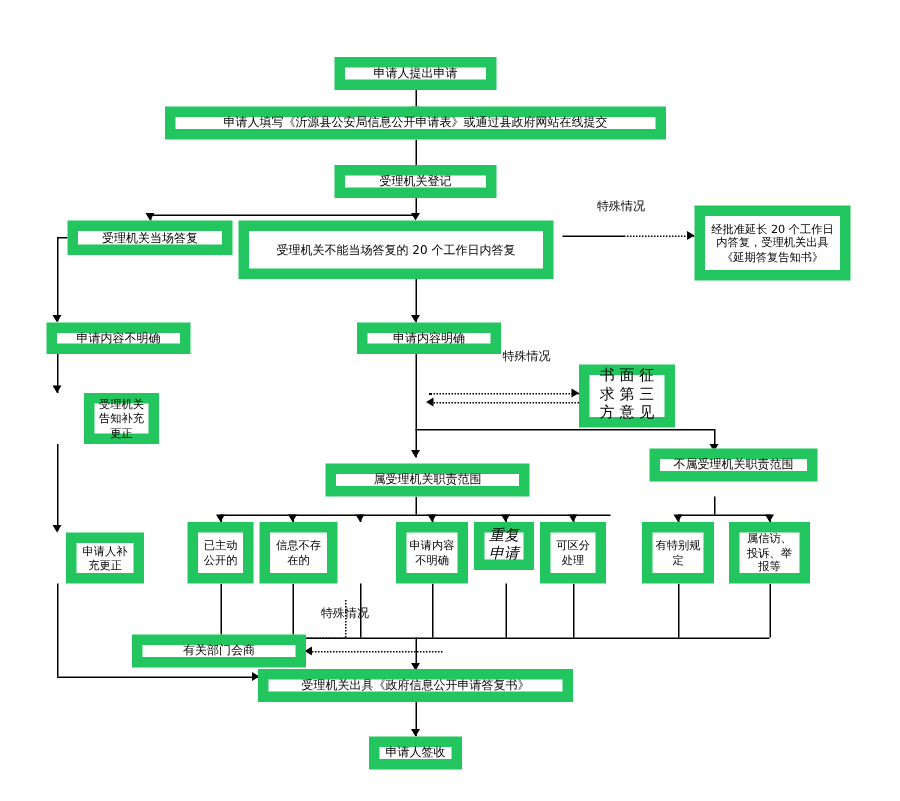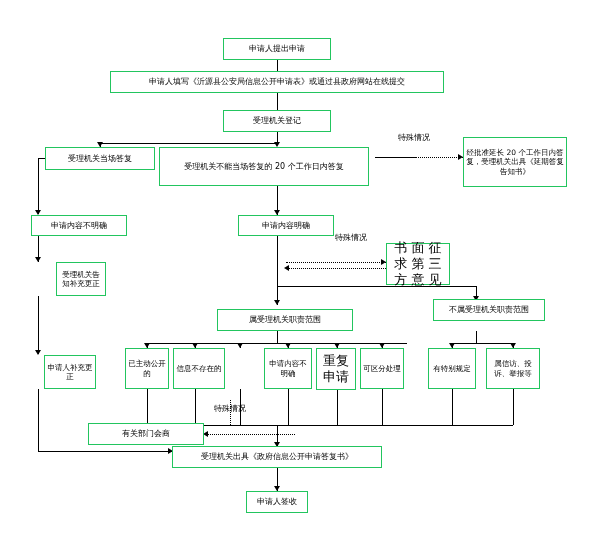--- a/index.html
+++ b/index.html
@@ -13,21 +13,21 @@
   #canvas {
     position: relative;
     width: 600px;
     height: 534px;
     background: #ffffff;
     overflow: hidden;
   }
   .node {
     position: absolute;
     box-sizing: border-box;
-    border: 1px solid #22c55e;
+    border: 7px solid #22c55e;
     background: #ffffff;
     color: #000000;
     display: flex;
     align-items: center;
     justify-content: center;
     text-align: center;
     line-height: 1.25;
     font-size: 8px;
     padding: 1px 2px;
     white-space: pre-wrap;
@@ -190,38 +190,38 @@
   <div class="node" style="left:45px; top:147px; width:110px; height:23px;">受理机关当场答复</div>
 
   <div class="node" style="left:159px; top:147px; width:210px; height:39px;">受理机关不能当场答复的 20 个工作日内答复</div>
 
   <div class="node" style="left:463px; top:137px; width:104px; height:50px; font-size:7.5px;">经批准延长 20 个工作日内答复，受理机关出具《延期答复告知书》</div>
 
   <div class="node" style="left:31px; top:215px; width:96px; height:21px;">申请内容不明确</div>
 
   <div class="node" style="left:238px; top:215px; width:96px; height:21px;">申请内容明确</div>
 
-  <div class="node" style="left:386px; top:243px; width:64px; height:42px; font-size:13px;">书 面 征 求 第 三 方 意 见</div>
+  <div class="node" style="left:386px; top:243px; width:64px; height:42px; font-size:10px;">书 面 征 求 第 三 方 意 见</div>
 
   <div class="node" style="left:56px; top:262px; width:50px; height:34px; font-size:7.5px;">受理机关告知补充更正</div>
 
   <div class="node" style="left:44px; top:355px; width:52px; height:34px; font-size:7.5px;">申请人补充更正</div>
 
   <div class="node" style="left:217px; top:309px; width:136px; height:22px;">属受理机关职责范围</div>
 
   <div class="node" style="left:433px; top:299px; width:112px; height:22px;">不属受理机关职责范围</div>
 
   <div class="node" style="left:125px; top:348px; width:44px; height:41px; font-size:7.5px;">已主动公开的</div>
 
   <div class="node" style="left:173px; top:348px; width:52px; height:41px; font-size:7.5px;">信息不存在的</div>
 
 
   <div class="node" style="left:264px; top:348px; width:48px; height:41px; font-size:7.5px;">申请内容不明确</div>
 
-  <div class="node" style="left:316px; top:348px; width:40px; height:42px; font-size:13px;">重复申请</div>
+  <div class="node" style="left:316px; top:348px; width:40px; height:32px; font-size:10px;font-style:italic;">重复申请</div>
 
   <div class="node" style="left:360px; top:348px; width:44px; height:41px; font-size:7.5px;">可区分处理</div>
 
   <div class="node" style="left:428px; top:348px; width:48px; height:41px; font-size:7.5px;">有特别规定</div>
 
   <div class="node" style="left:486px; top:348px; width:54px; height:41px; font-size:7.5px;">属信访、投诉、举报等</div>
 
   <div class="node" style="left:88px; top:423px; width:116px; height:22px;">有关部门会商</div>
 
   <div class="node" style="left:172px; top:446px; width:210px; height:22px;">受理机关出具《政府信息公开申请答复书》</div>

